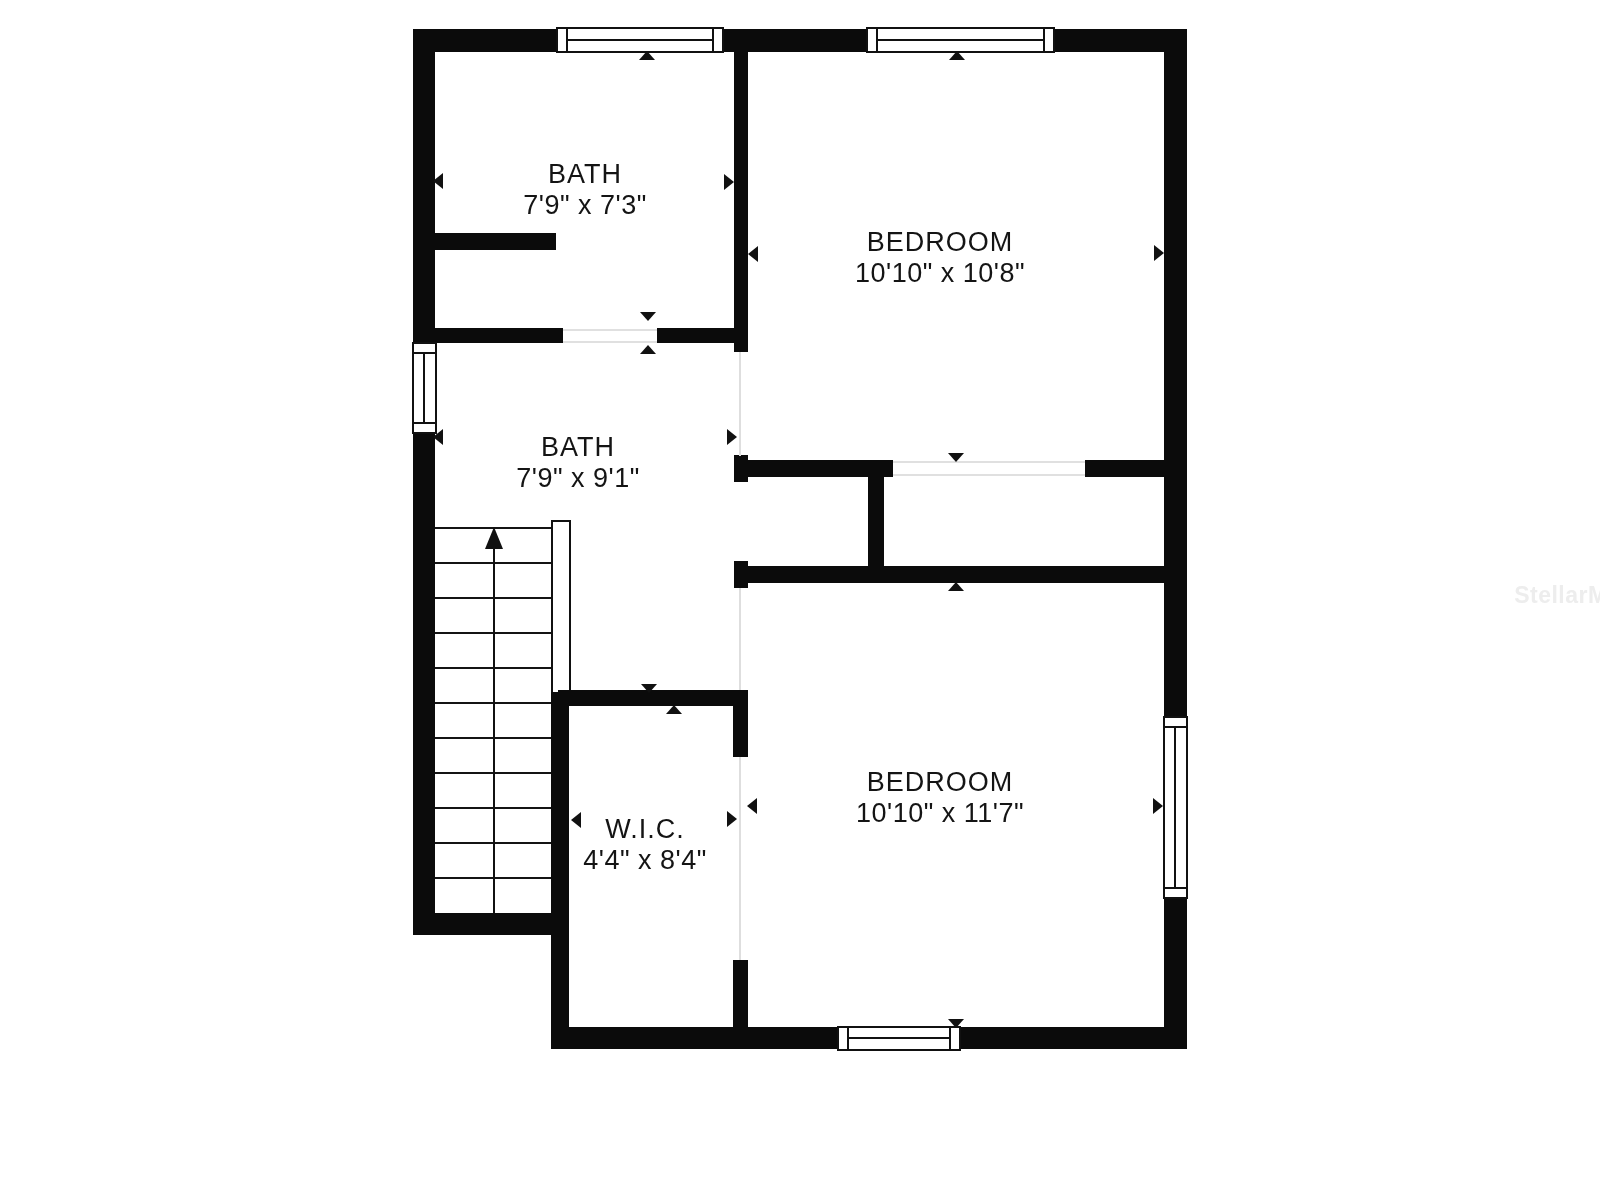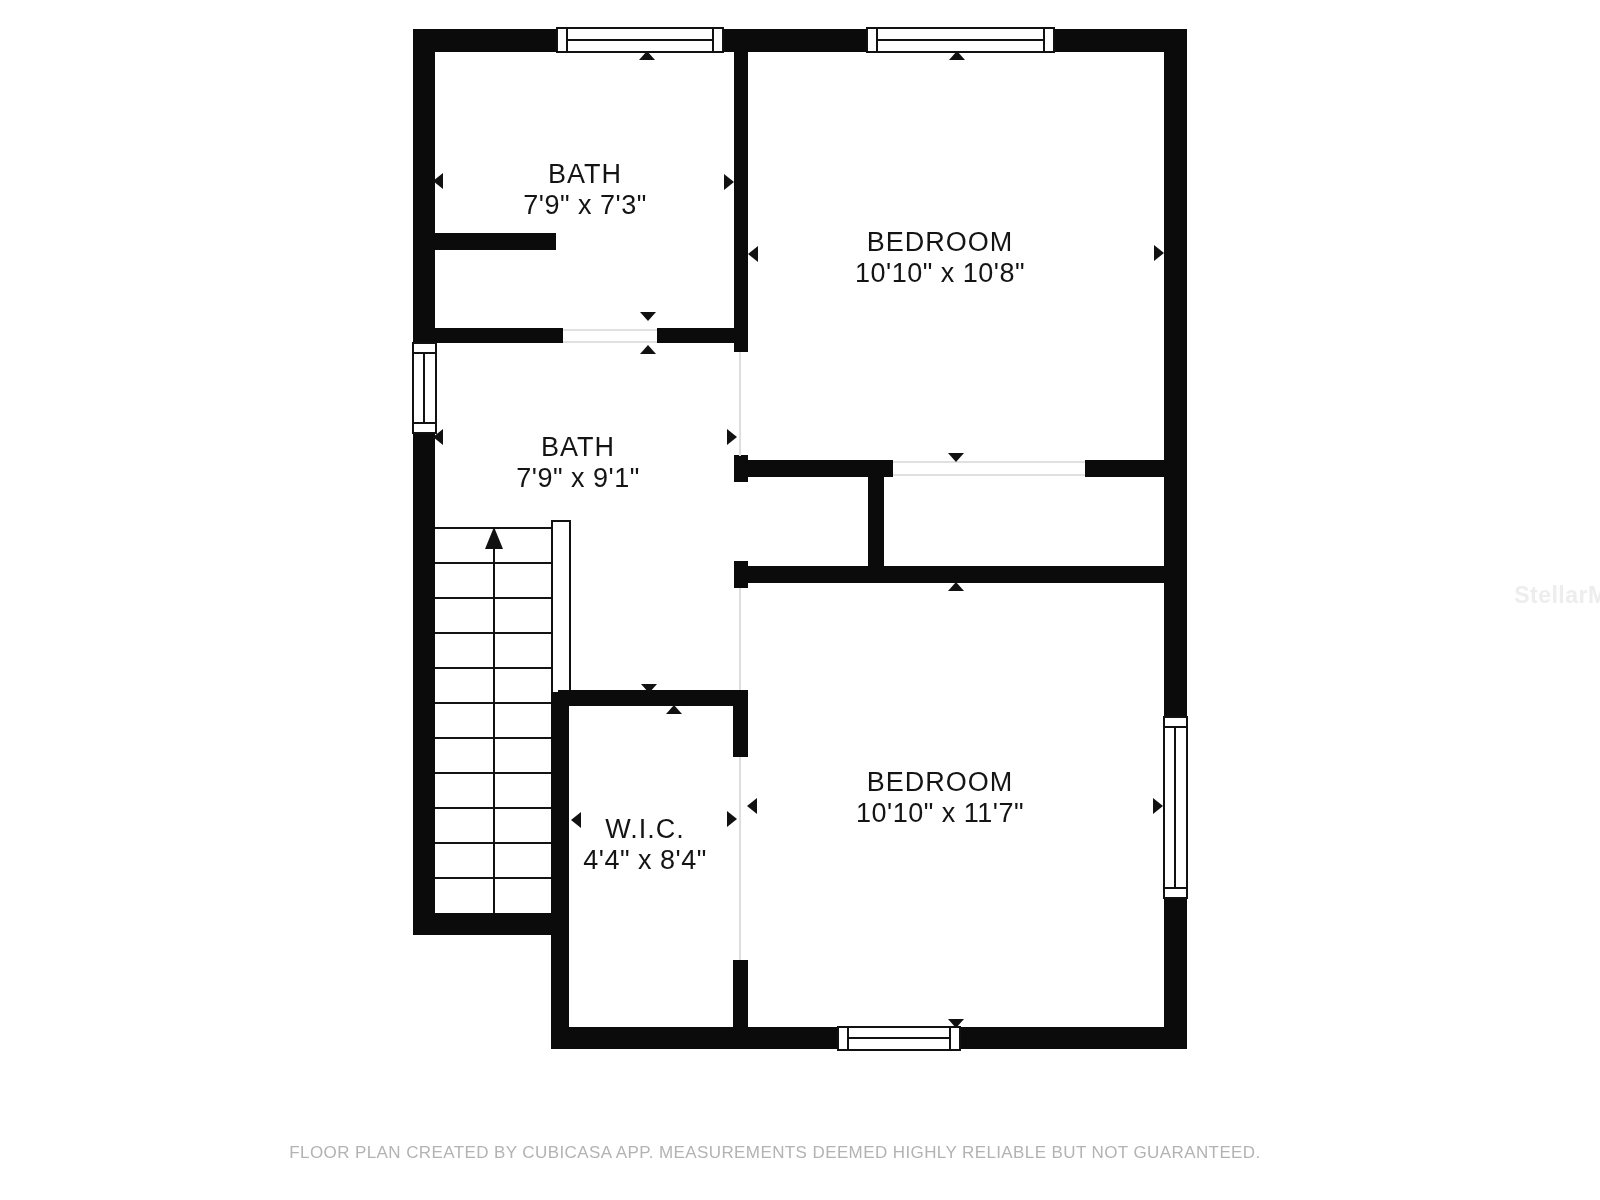--- a/index.html
+++ b/index.html
@@ -139,15 +139,14 @@
   <div class="room-label" style="left:645px;top:845px;">
     <div class="room-name">W.I.C.</div>
     <div class="room-dims">4'4" x 8'4"</div>
   </div>
   <div class="room-label" style="left:940px;top:798px;">
     <div class="room-name">BEDROOM</div>
     <div class="room-dims">10'10" x 11'7"</div>
   </div>
 
   <div class="watermark">StellarMLS</div>
-  <div class="footer-text">FLOOR PLAN CREATED BY CUBICASA APP. MEASUREMENTS DEEMED HIGHLY RELIABLE BUT NOT GUARANTEED.</div>
 
 </div>
 
 </body></html>

